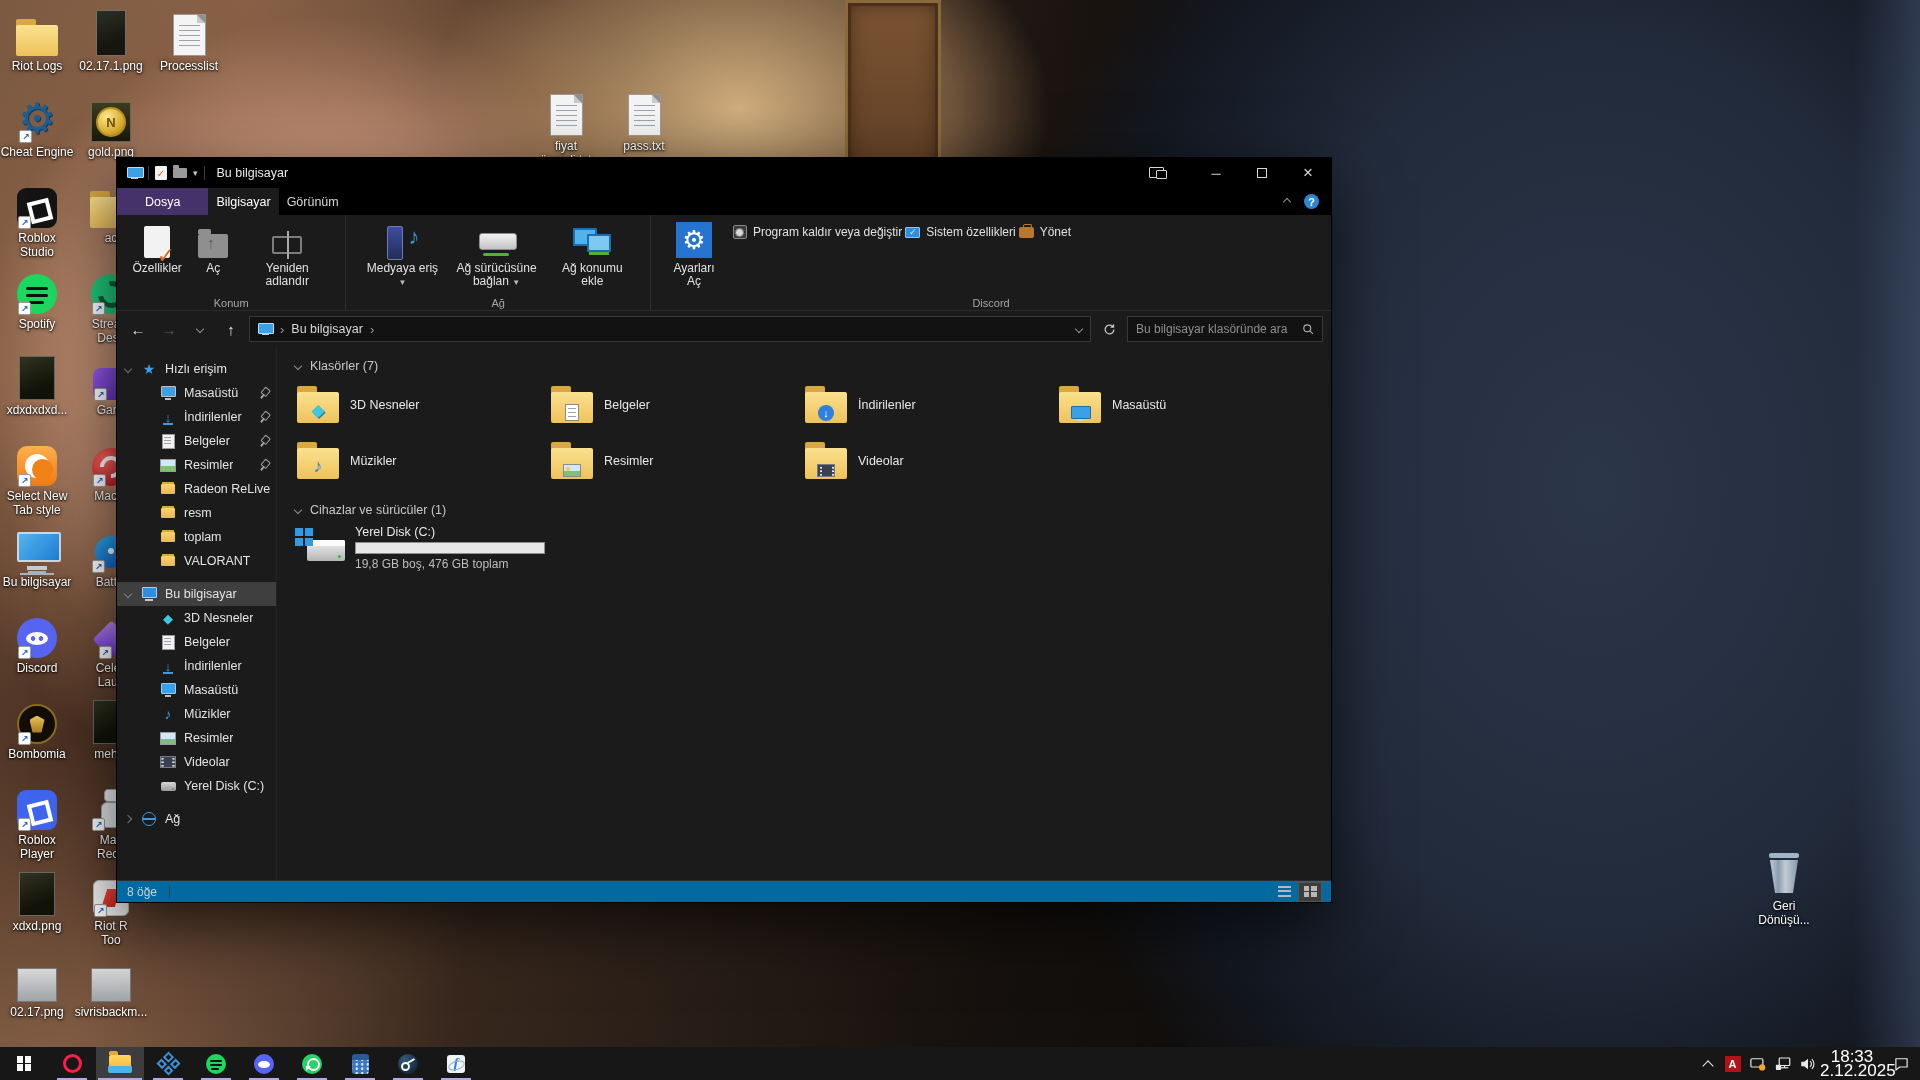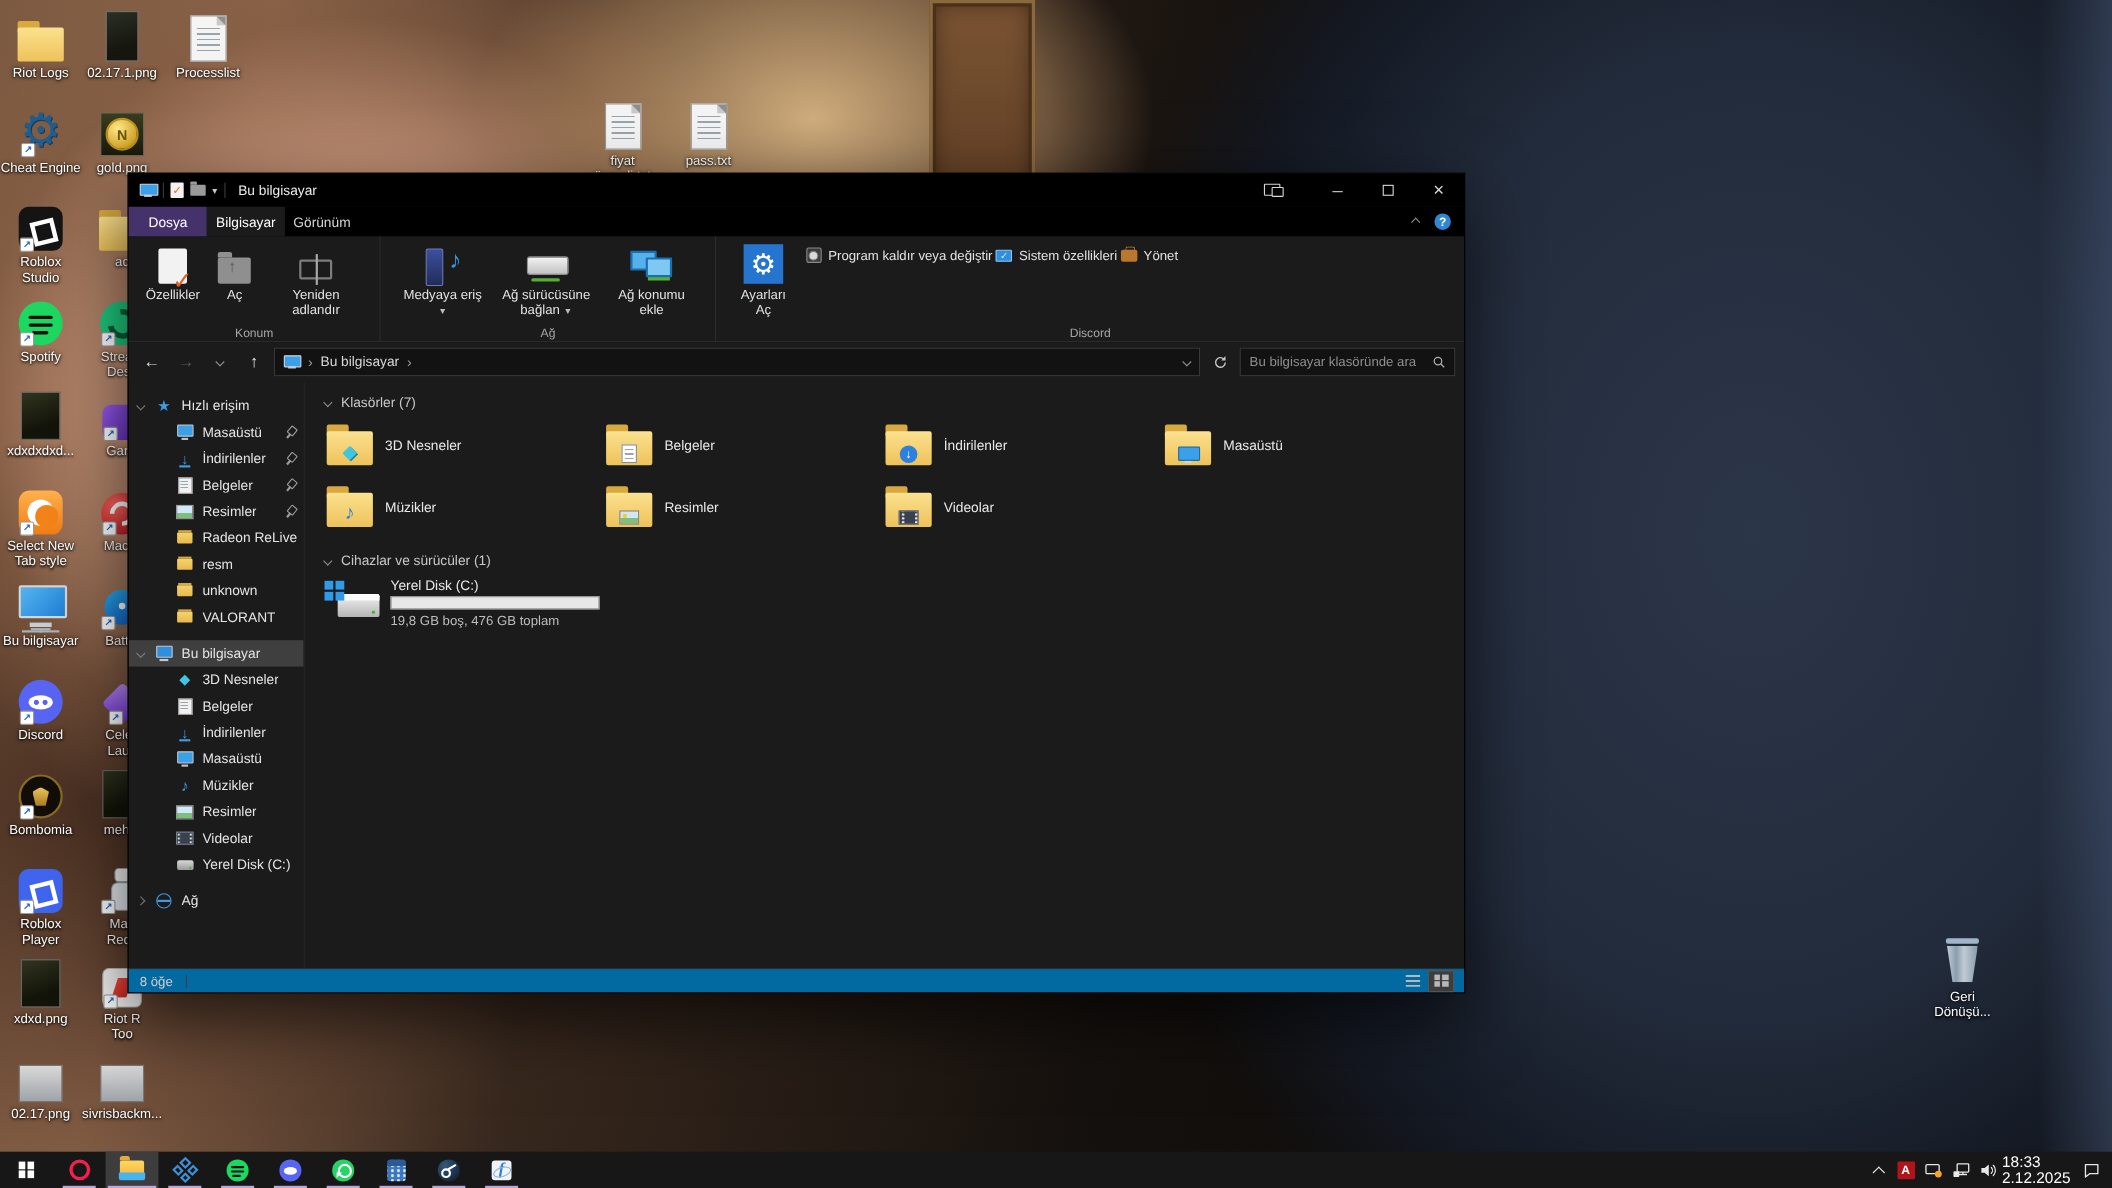--- a/index.html
+++ b/index.html
@@ -115,21 +115,21 @@
   .tb-right{margin-left:auto;display:flex;align-items:center;height:100%;}
   .cast-ic{position:relative;width:18px;height:12px;margin-right:26px;}
   .cast-ic::before{content:"";position:absolute;left:0;top:0;width:13px;height:9px;border:1.5px solid #d8d8d8;border-radius:1px;}
   .cast-ic::after{content:"";position:absolute;right:0;bottom:0;width:9px;height:7px;border:1.5px solid #d8d8d8;border-radius:1px;background:#000;}
   .wbtn{width:46px;height:30px;display:flex;align-items:center;justify-content:center;color:#d8d8d8;font-size:13px;}
   .wbtn .maxbox{width:10px;height:10px;border:1px solid #d8d8d8;}
   .wbtn.close{font-size:17px;}
 
   .tabrow{height:27px;background:#000;display:flex;align-items:stretch;flex:none;font-size:12.5px;}
   .tab{padding:0 8px;display:flex;align-items:center;color:#d6d6d6;}
-  .tab.file{background:#46326a;color:#fff;padding:0 18px;}
+  .tab.file{background:#46326a;color:#fff;padding:0 28px;}
   .tab.active{background:#1b1b1b;color:#fff;}
   .tabrow-right{margin-left:auto;display:flex;align-items:center;gap:14px;padding-right:12px;}
   .help-ic{width:15px;height:15px;border-radius:50%;background:#2f86d2;color:#fff;font-size:11px;font-weight:bold;
     display:flex;align-items:center;justify-content:center;}
 
   .ribbon{height:96px;background:#1b1b1b;border-bottom:1px solid #2a2a2a;display:flex;flex:none;}
   .rgroup{position:relative;display:flex;align-items:flex-start;padding:4px 10px 16px;}
   .rgroup + .rgroup{border-left:1px solid #2c2c2c;}
   .gname{position:absolute;bottom:1px;left:0;right:0;text-align:center;font-size:11px;color:#a6a6a6;}
   .rbtn{display:flex;flex-direction:column;align-items:center;padding:3px 7px 0;min-width:52px;max-width:96px;
@@ -297,21 +297,21 @@
   .app-steam::after{content:"";position:absolute;left:9px;top:6px;width:8px;height:2px;background:#fff;transform:rotate(-30deg);}
   .app-fapp{position:relative;width:18px;height:18px;border-radius:3px;background:#eef3f8;display:flex;align-items:center;justify-content:center;}
   .app-fapp::before{content:"f";font-family:"Liberation Serif","DejaVu Serif",serif;font-style:italic;font-weight:bold;
     color:#2a7fd4;font-size:15px;line-height:1;}
   .app-fapp::after{content:"";position:absolute;left:1px;top:6px;width:15px;height:7px;border:1.2px solid #9ab4d0;border-radius:50%;transform:rotate(-18deg);}
   .tray{margin-left:auto;display:flex;align-items:center;padding-right:2px;}
   .tray-ic{width:25px;height:33px;display:flex;align-items:center;justify-content:center;}
   .tray-chev{width:8px;height:8px;border-right:1.6px solid #e8e8e8;border-bottom:1.6px solid #e8e8e8;transform:rotate(225deg);margin-top:4px;}
   .tray-anydesk{width:16px;height:16px;background:#b01418;color:#fff;font-size:11px;font-weight:bold;
     display:flex;align-items:center;justify-content:center;border-radius:1px;}
-  .clock{width:64px;color:#fff;font-size:14px;line-height:13.5px;}
+  .clock{width:64px;text-align:center;color:#fff;font-size:17px;line-height:13.5px;}
 </style>
 </head>
 <body>
 
 <div class="wallpaper">
   <div class="door"></div>
 </div>
 
 <div id="desktop-icons">
     <div class="dicon" style="left: 0px; top: 8px;">
@@ -666,21 +666,21 @@
         <div class="side-item child">
           <span class="sic sic-folder"></span>
           <span class="side-label">Radeon ReLive</span>
         </div>
         <div class="side-item child">
           <span class="sic sic-folder"></span>
           <span class="side-label">resm</span>
         </div>
         <div class="side-item child">
           <span class="sic sic-folder"></span>
-          <span class="side-label">unknown</span>
+          <span class="side-label">toplam</span>
         </div>
         <div class="side-item child">
           <span class="sic sic-folder"></span>
           <span class="side-label">VALORANT</span>
         </div>
         <div style="height: 9px;"></div>
         <div class="side-item sel">
           <span class="cv exp"></span>
           <span class="sic sic-computer"></span>
           <span class="side-label">Bu bilgisayar</span>

